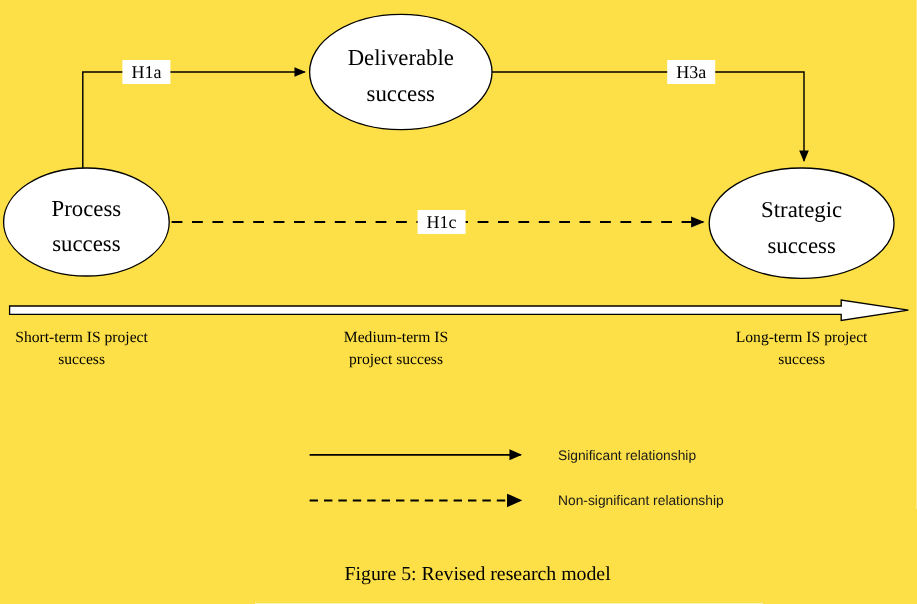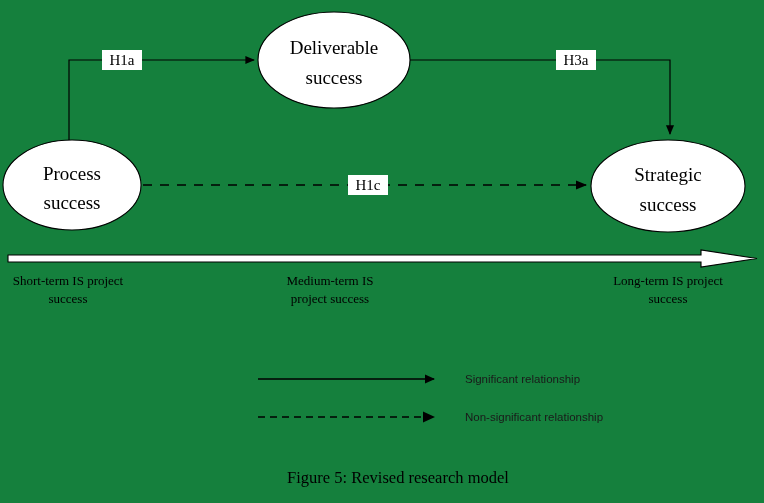--- a/index.html
+++ b/index.html
@@ -9,21 +9,21 @@
     background: #ffffff;
   }
   body {
     font-family: "Liberation Serif", serif;
     color: #000000;
   }
   #figure-root {
     position: relative;
     width: 764px;
     height: 503px;
-    background: #15803d;
+    background: #fde047;
     overflow: hidden;
   }
   #diagram-svg {
     position: absolute;
     left: 0;
     top: 0;
     width: 764px;
     height: 503px;
   }
   .node-label {

